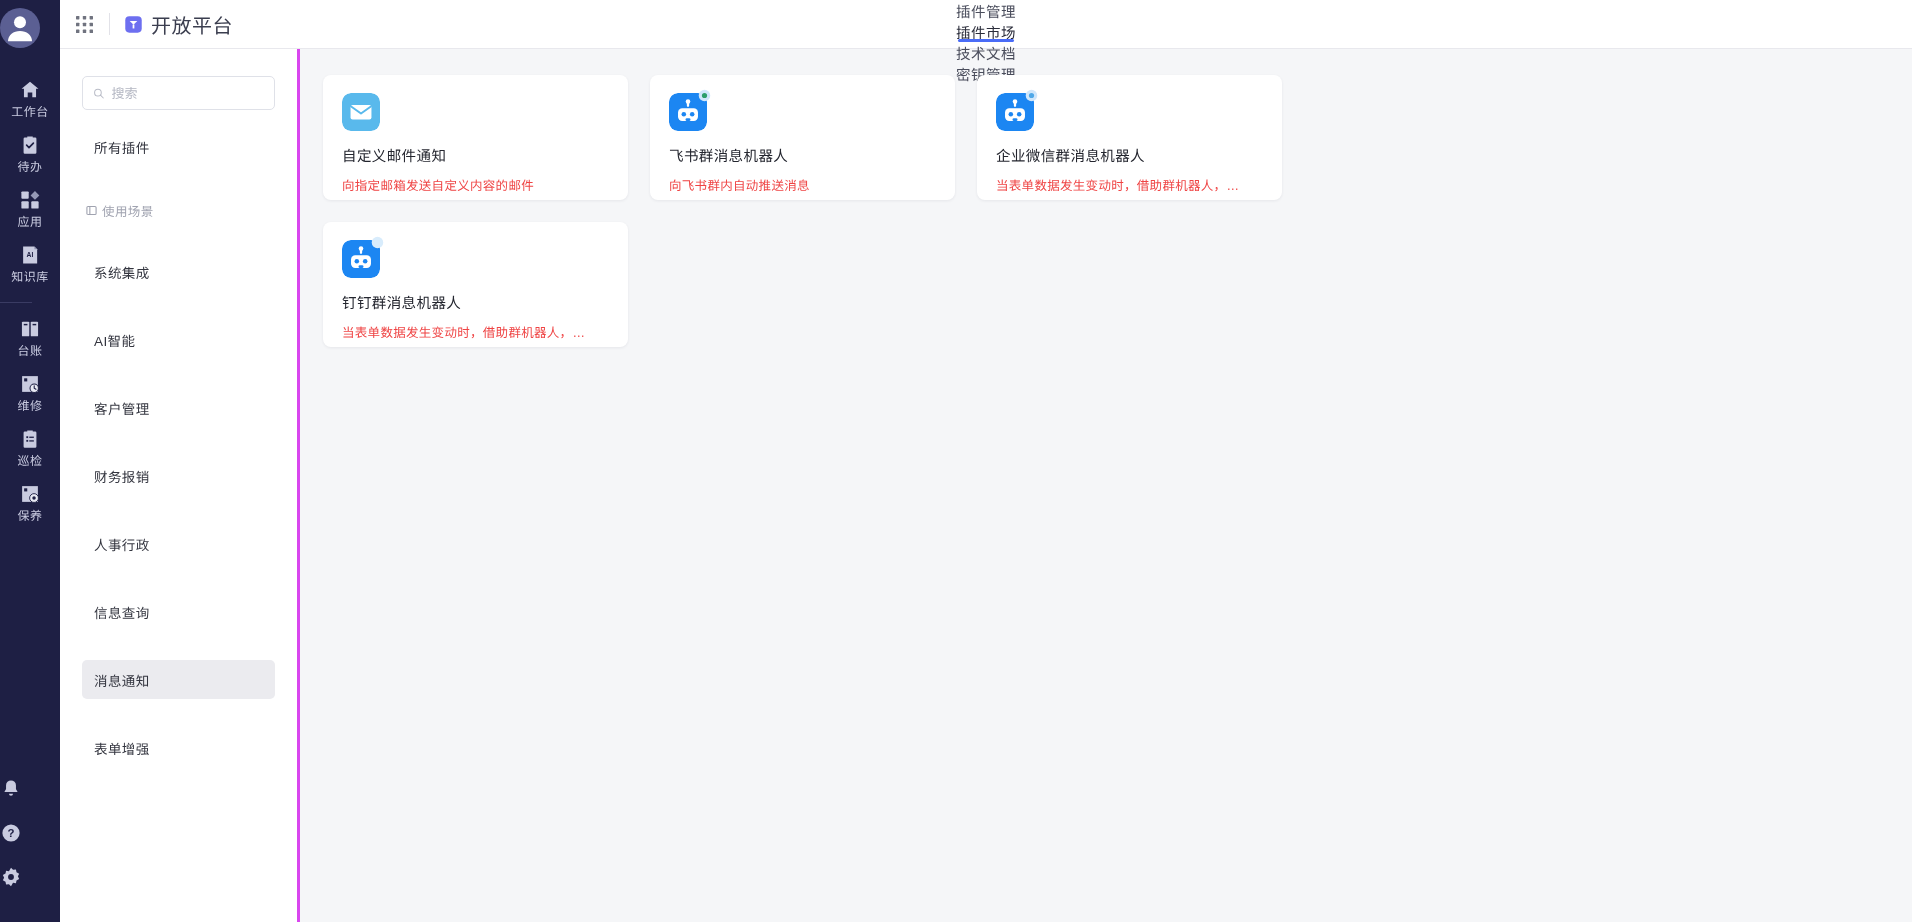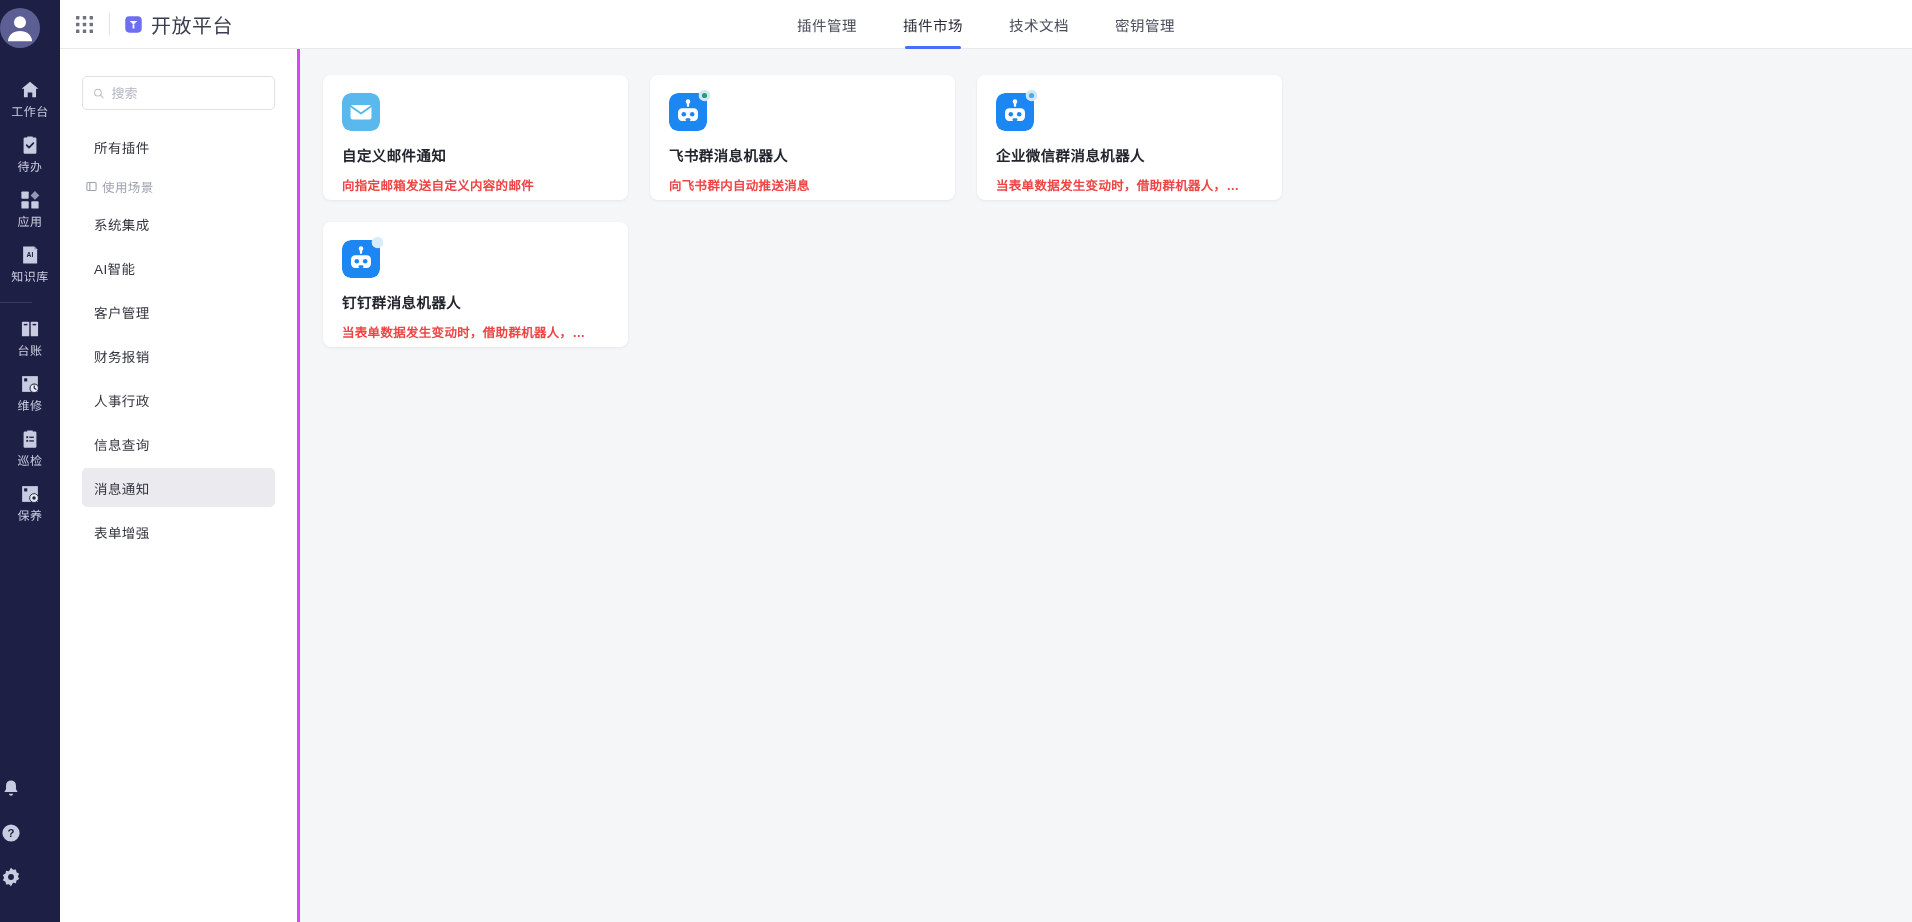--- a/index.html
+++ b/index.html
@@ -59,21 +59,21 @@
     margin-left: 11px; width: 26px; height: 26px;
     display: flex; align-items: center; justify-content: center;
     cursor: pointer; border-radius: 4px;
   }
   .hdr-sep { width: 1px; height: 22px; background: #e2e2e8; margin: 0 14px 0 12px; }
   .brand { display: flex; align-items: center; gap: 8px; cursor: pointer; }
   .brand-name { font-size: 20px; color: #3b3e4f; letter-spacing: .5px; }
 
   .tabs {
     position: absolute; left: 50%; transform: translateX(-50%);
-    display: flex; align-items: center; height: 49px; gap: 0;
+    display: flex; align-items: center; height: 49px; gap: 0; flex-direction: column;
   }
   .tab {
     height: 49px; padding: 0 23px;
     display: flex; align-items: center; justify-content: center;
     font-size: 14.5px; color: #4a4d5c; cursor: pointer;
     position: relative; letter-spacing: .5px; white-space: nowrap;
   }
   .tab.active { color: #2a2c3a; }
   .tab.active::after {
     content: ""; position: absolute; left: 50%; transform: translateX(-50%);
@@ -94,36 +94,36 @@
     display: flex; align-items: center; gap: 7px; padding: 0 10px;
     background: #fff;
   }
   .search-box input {
     border: none; outline: none; font-size: 13px; color: #32343f;
     background: transparent; width: 100%;
     font-family: "Liberation Sans", "DejaVu Sans", sans-serif;
   }
   .search-box input::placeholder { color: #b3b6c2; }
 
-  .filter-list { margin-top: 17px; display: flex; flex-direction: column; }
+  .filter-list { margin-top: 17px; display: flex; flex-direction: column; gap: 24px; }
   .filter-item {
     height: 39px; display: flex; align-items: center;
     padding: 0 12px; font-size: 13.5px; color: #33353f;
     border-radius: 5px; cursor: pointer; letter-spacing: .4px;
     margin-bottom: 5px;
   }
   .filter-item.selected { background: #ebebef; }
   .filter-group-label {
     height: 30px; display: flex; align-items: center; gap: 5px;
     padding: 0 4px; font-size: 12.5px; color: #a0a3b0;
     margin-bottom: 3px; cursor: pointer; letter-spacing: .4px;
   }
 
   
-  .content { flex: 1 1 auto; padding: 26px 1px 0 23px; min-width: 0; overflow: hidden; font-weight: bold; }
+  .content { flex: 1 1 auto; padding: 26px 1px 0 23px; min-width: 0; overflow: hidden; }
   .card-grid { display: flex; flex-wrap: wrap; gap: 22px; max-width: 1130px; }
   .card {
     width: 305px; height: 125px; background: #ffffff;
     border-radius: 8px; padding: 18px 19px 0 19px;
     box-shadow: 0 1px 3px rgba(30,35,60,.07);
     cursor: pointer; position: relative;
   }
   .card-icon-wrap { position: relative; width: 38px; height: 38px; }
   .card-icon { width: 38px; height: 38px; border-radius: 9px; display: block; }
   .card-title {

